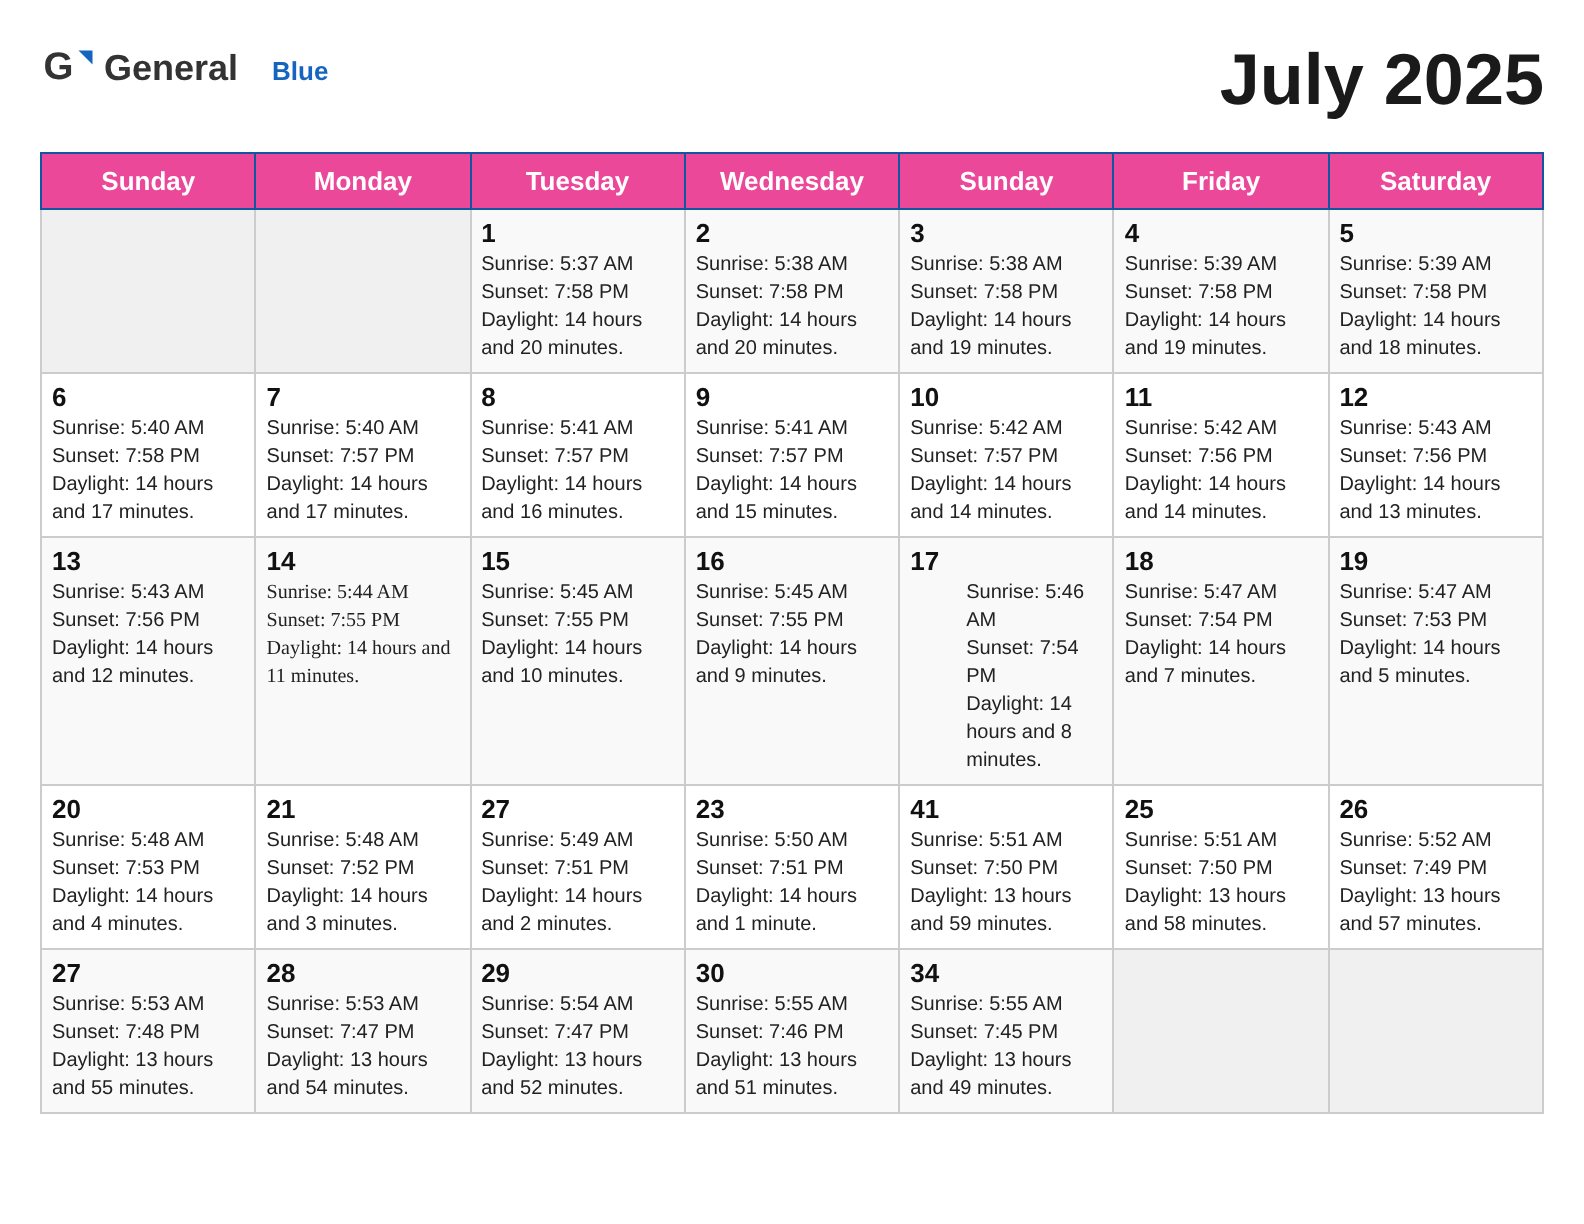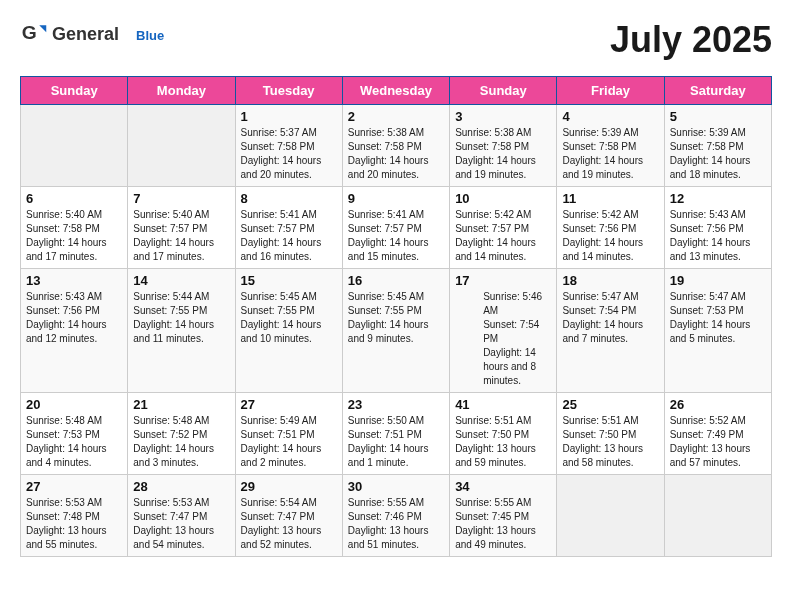--- a/index.html
+++ b/index.html
@@ -196,21 +196,21 @@
       </tr>
       <tr>
         <td>
           <span class="day-num">13</span>
           <div class="cell-info" style="white-space: pre-line;">Sunrise: 5:43 AM
 Sunset: 7:56 PM
 Daylight: 14 hours and 12 minutes.</div>
         </td>
         <td>
           <span class="day-num">14</span>
-          <div class="cell-info" style="white-space: pre-line;">Sunrise: 5:44 AM
+          <div class="cell-info" style="white-space: pre-line; font-family: Liberation Serif, serif;">Sunrise: 5:44 AM
 Sunset: 7:55 PM
 Daylight: 14 hours and 11 minutes.</div>
         </td>
         <td>
           <span class="day-num">15</span>
           <div class="cell-info" style="white-space: pre-line;">Sunrise: 5:45 AM
 Sunset: 7:55 PM
 Daylight: 14 hours and 10 minutes.</div>
         </td>
         <td>

